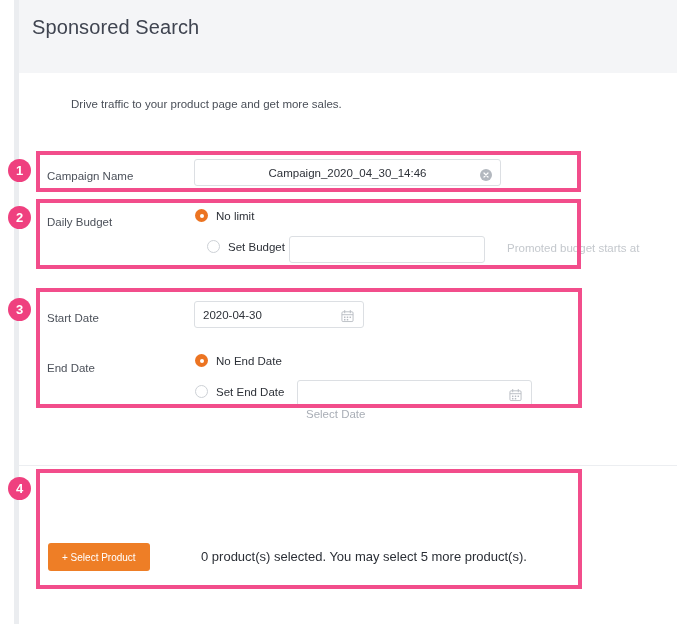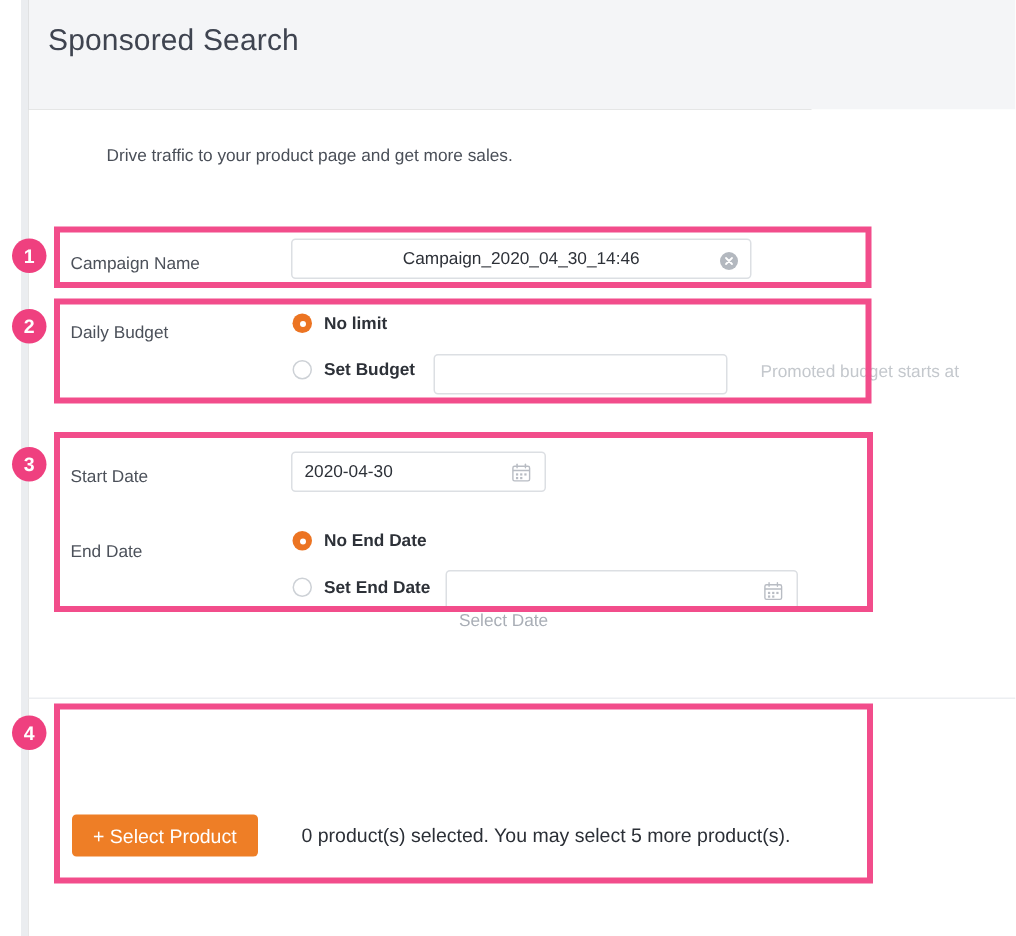--- a/index.html
+++ b/index.html
@@ -28,21 +28,21 @@
     left: 14px; top: 0;
     width: 5px; height: 624px;
     background: #ebedf0;
   }
 
   
   #page {
     position: absolute;
     left: 19px; top: 0;
     width: 522px; height: 624px;
-    background: #a3a3a3;
+    background: #0369a1;
   }
 
   
   #page-header {
     position: absolute;
     left: 0; top: 0;
     width: 658px; height: 73px;
     background: #f4f5f7;
     box-sizing: border-box;
   }
@@ -162,21 +162,21 @@
     position: absolute;
     left: 50%; top: 50%;
     width: 4px; height: 4px;
     margin-left: -2px; margin-top: -2px;
     border-radius: 50%;
     background: #ffffff;
   }
   .radio-label {
     margin-left: 8px;
     font-size: 11.5px;
-    font-weight: 700;
+    font-weight: 400;
     color: #2d3138;
     white-space: nowrap;
     text-align: right;
   }
 
   .hint-text {
     font-size: 11.5px;
     color: #c4c8cd;
     white-space: nowrap;
   }
@@ -203,21 +203,21 @@
   #select-product-button {
     position: absolute;
     left: 29px; top: 470px;
     height: 28px;
     padding: 12px 14px;
     background: #ee7e26;
     border: none;
     border-radius: 3px;
     color: #ffffff;
     font-family: "Liberation Sans", sans-serif;
-    font-size: 13px;
+    font-size: 10px;
     display: flex;
     align-items: center;
     cursor: pointer;
     white-space: nowrap;
   }
   #select-count-text {
     position: absolute;
     left: 182px; top: 476px;
     font-size: 13px;
     color: #2b2f36;
@@ -278,21 +278,21 @@
 
     <div style="position:absolute; left:28px; top:139px;">
       <span class="field-label">Daily Budget</span>
     </div>
 
     <div class="radio-row" style="position:absolute; left:176px; top:136px;">
       <span class="radio on"></span>
       <span class="radio-label">No limit</span>
     </div>
 
-    <div class="radio-row" style="position:absolute; left:176px; top:167px;">
+    <div class="radio-row" style="position:absolute; left:188px; top:167px;">
       <span class="radio off"></span>
       <span class="radio-label">Set Budget</span>
     </div>
 
     <div class="text-input" style="position:absolute; left:270px; top:163px; width:196px;">
       <span class="placeholder"></span>
     </div>
 
     <div class="hint-text" style="position:absolute; left:488px; top:169px;">Promoted budget starts at</div>
 

